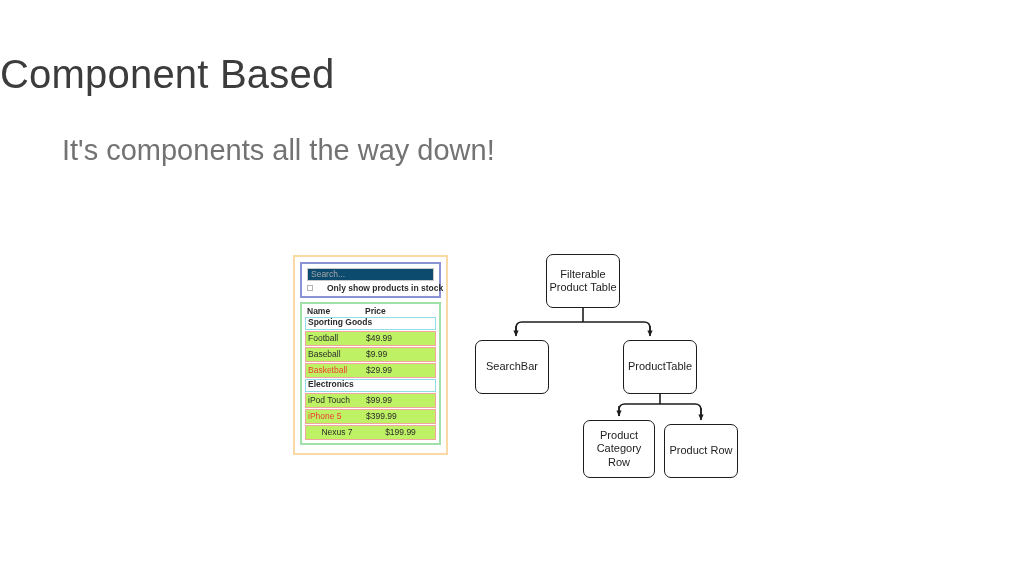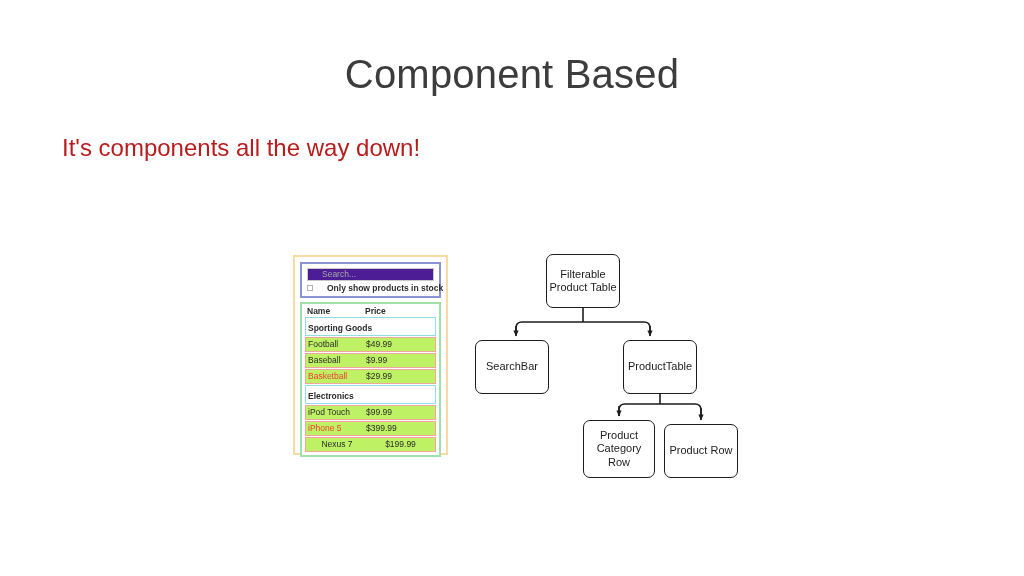--- a/index.html
+++ b/index.html
@@ -14,34 +14,33 @@
     font-family: "Liberation Sans", sans-serif;
     overflow: hidden;
   }
 
   
   .slide-title {
     position: absolute;
     left: 0;
     top: 50px;
     width: 1024px;
-    text-align: center;
     font-size: 40px;
     font-weight: 400;
     color: #3c3c3c;
     letter-spacing: 0.2px;
     line-height: 1.2;
   }
   .slide-subtitle {
     position: absolute;
     left: 62px;
     top: 132px;
-    font-size: 24px;
+    font-size: 29px;
     font-weight: 400;
-    color: #b91c1c;
+    color: #737373;
     line-height: 1.3;
   }
 
   
   .mockup-outer {
     position: absolute;
     left: 293px;
     top: 255px;
     width: 155px;
     height: 200px;
@@ -53,24 +52,24 @@
   .mockup-searchbar {
     border: 2px solid #8b93d4;
     box-sizing: border-box;
     padding: 4px 5px 3px 5px;
     background: #ffffff;
   }
   .search-input-box {
     border: 1px solid #c9c9c9;
     box-sizing: border-box;
     height: 13px;
-    padding-left: 14px;
+    padding-left: 3px;
     display: flex;
     align-items: center;
-    background: #4c1d95;
+    background: #0c4a6e;
   }
   .search-placeholder {
     font-size: 8.5px;
     color: #a8a8a8;
     line-height: 1;
   }
   .stock-row {
     display: flex;
     align-items: center;
     margin-top: 3px;
@@ -106,21 +105,21 @@
     color: #2b2b2b;
     padding: 1px 0 2px 2px;
     line-height: 1;
   }
   .col-name { width: 58px; flex: none; }
   .col-price { flex: 1; }
 
   .cat-row {
     border: 1.5px solid #8fdde8;
     box-sizing: border-box;
-    padding: 6px 0 2px 2px;
+    padding: 0 0 2px 2px;
     margin-bottom: 1.5px;
     font-size: 8.5px;
     font-weight: 700;
     color: #2b2b2b;
     line-height: 1;
     background: #ffffff;
   }
   .prod-row {
     border: 1.5px solid #f1a6a0;
     box-sizing: border-box;

